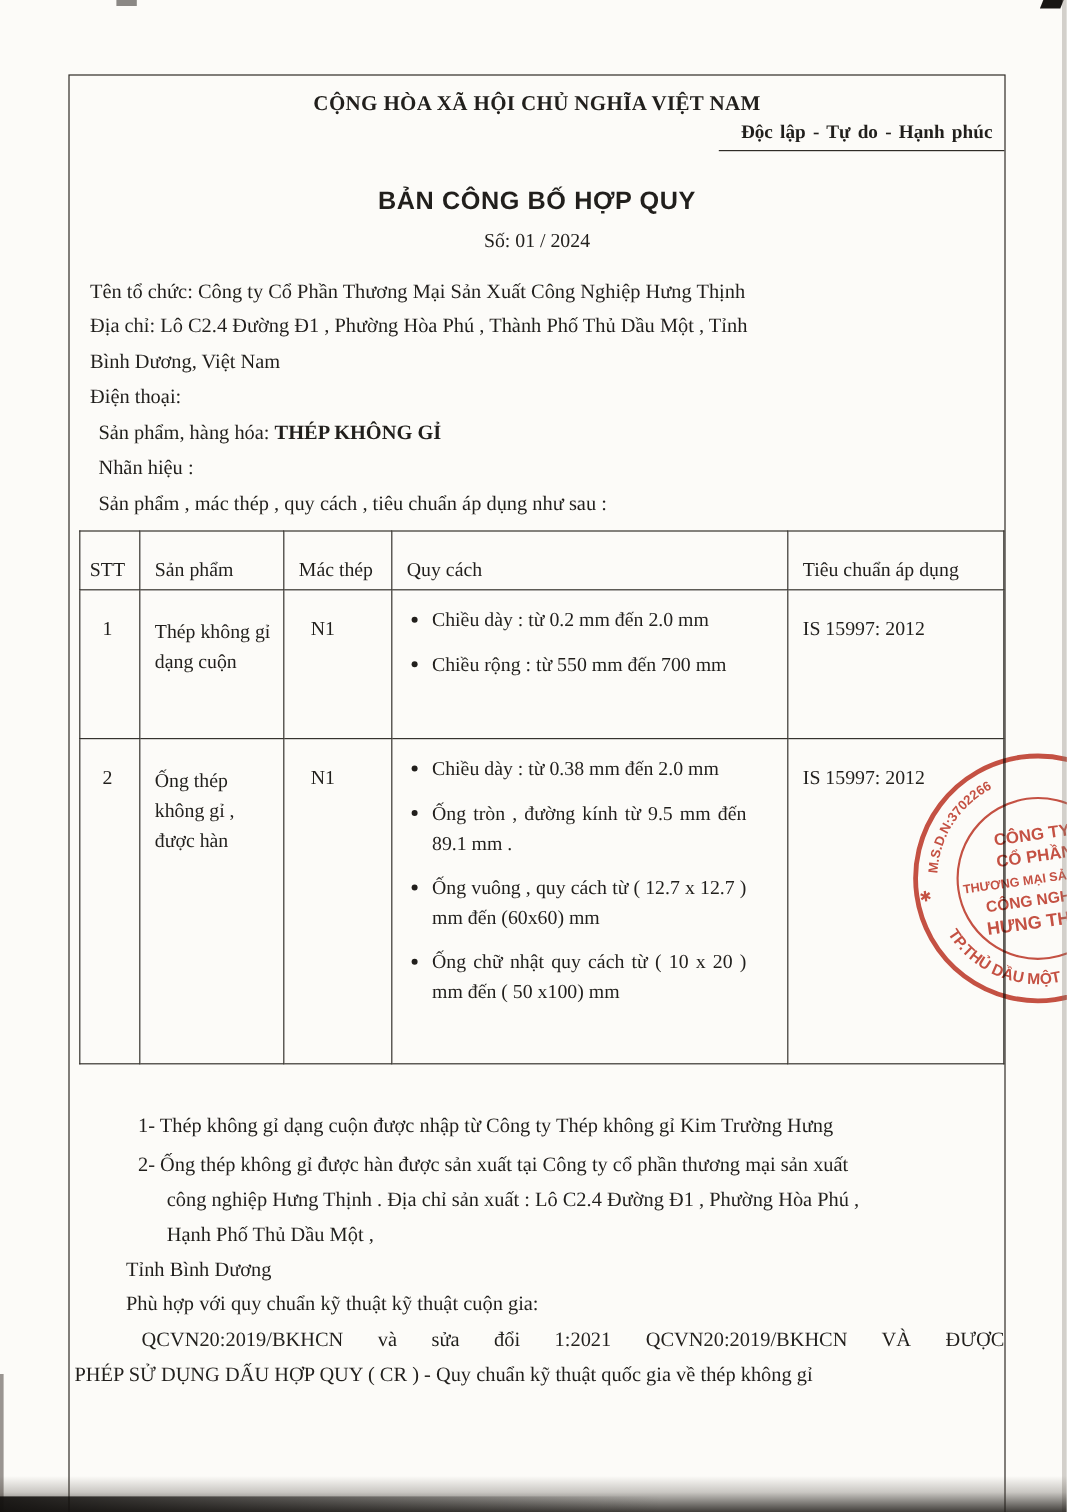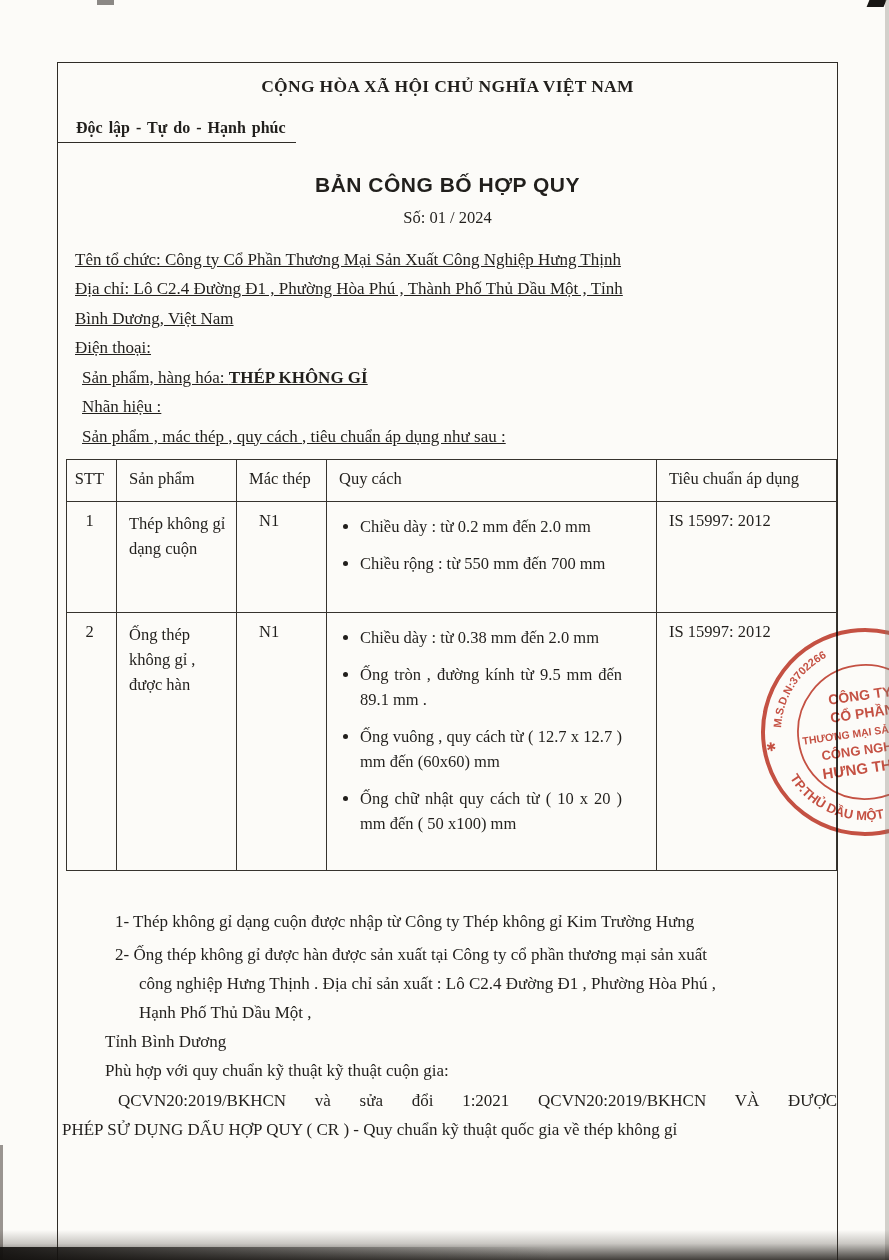--- a/index.html
+++ b/index.html
@@ -16,47 +16,47 @@
   .border-box {
     position:absolute; left:57px; top:62px;
     width:781px; height:1220px;
     border:1.6px solid #2f2c27;
     box-sizing:border-box;
     background:transparent;
   }
   .content { position:relative; width:100%; height:100%; padding-top:12px; box-sizing:border-box; }
 
   .nat-title { text-align:center; font-weight:bold; font-size:17.5px; line-height:1.3; letter-spacing:.3px; }
-  .motto-wrap { text-align:left; margin-top:20px; }
+  .motto-wrap { text-align:right; margin-top:3px; }
   .motto {
     display:inline-block; font-weight:bold; font-size:16px; line-height:1.3;
     padding:0 10px 3px 18px; border-bottom:1.7px solid #2f2c27; word-spacing:2px;
   }
   .doc-title {
     margin-top:30px; text-align:center; font-weight:bold; font-size:21px; letter-spacing:.5px;
     font-family:"Liberation Sans","DejaVu Sans",sans-serif;
   }
   .doc-number { margin-top:11px; text-align:center; font-size:16.5px; }
 
-  .info { margin:17px 24px 0 17px; font-size:17px;text-decoration:underline; }
+  .info { margin:17px 24px 0 17px; font-size:17px; }
   .info p { margin:0; line-height:29.5px; }
   .indent1 { margin-left:7px !important; }
   .bold { font-weight:bold; }
 
   table.spec-table {
     margin:8px 2px 0 8px;
     width:calc(100% - 10px);
     border-collapse:collapse;
     table-layout:fixed;
     font-size:16.5px;
   }
   .spec-table th, .spec-table td {
     border:1.5px solid #36332e;
     vertical-align:top;
-    padding:9px 8px 6px 12px;
+    padding:22px 8px 6px 12px;
     text-align:left;
     font-weight:normal;
   }
   .spec-table thead tr { height:42px; }
   .spec-table tbody tr.r1 td { height:95px; }
   .spec-table tbody tr.r2 td { height:242px; }
   .c-stt { text-align:center !important; padding-left:4px !important; }
   .c-mac { padding-left:22px !important; }
   .c-qc { padding:9px 34px 6px 6px !important; }
   .c-qc ul { margin:3px 0 0 0; padding-left:27px; }

